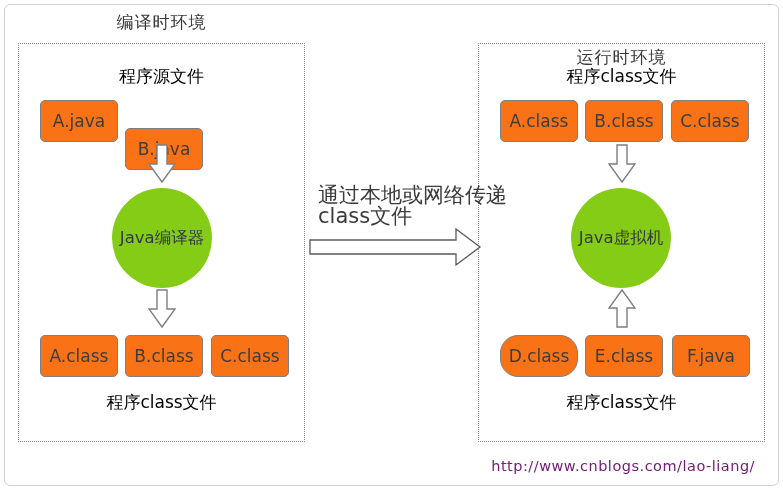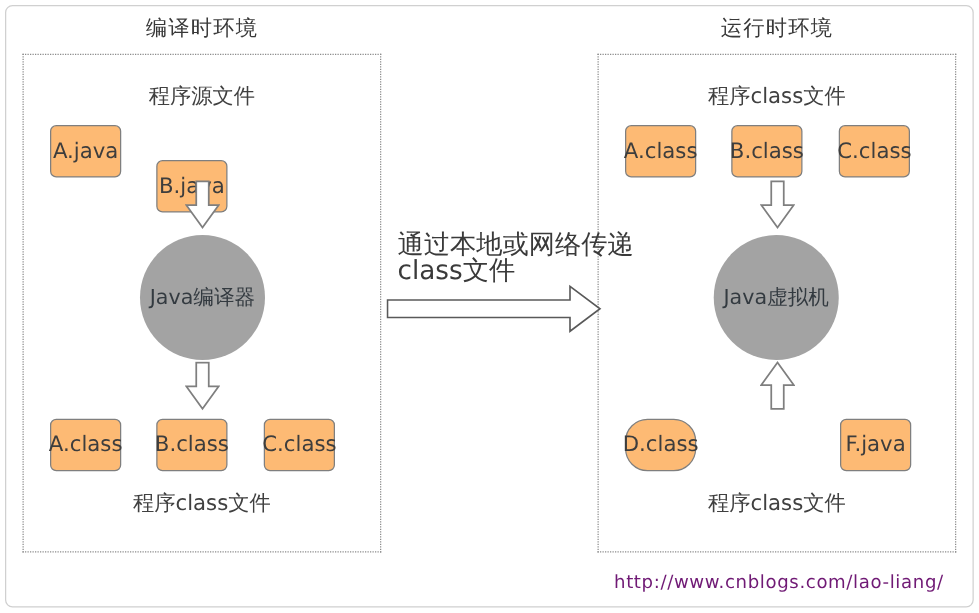--- a/index.html
+++ b/index.html
@@ -25,58 +25,58 @@
   .env-title {
     position: absolute;
     top: 11px;
     width: 287px;
     text-align: center;
     font-size: 17px;
     color: #383838;
     letter-spacing: 1px;
   }
   .env-title.left  { left: 18px; }
-  .env-title.right { left: 478px; }
+  .env-title.right { left: 478px; margin-top: 35px; }
   .dashed-panel {
     position: absolute;
     top: 43px;
     width: 287px;
     height: 399px;
     border: 1px dotted #8c8c8c;
     background: transparent;
   }
   .dashed-panel.left  { left: 18px; }
   .dashed-panel.right { left: 478px; }
   .section-label {
     position: absolute;
     width: 287px;
     text-align: center;
     font-size: 17px;
-    color: #404040;
+    color: #000000;
   }
   .file-box {
     position: absolute;
-    width: 57px;
+    width: 78px;
     height: 42px;
-    background: #fdba74;
+    background: #f97316;
     border: 1.5px solid #7f7f7f;
     border-radius: 5px;
     display: flex;
     align-items: center;
     justify-content: center;
     font-size: 17px;
     color: #3d3d3d;
     white-space: nowrap;
   }
   .proc-circle {
     position: absolute;
     width: 100px;
     height: 100px;
     border-radius: 50%;
-    background: #a3a3a3;
+    background: #84cc16;
     display: flex;
     align-items: center;
     justify-content: center;
     font-size: 16.5px;
     color: #333a40;
     white-space: nowrap;
   }
   .v-arrow { position: absolute; width: 28px; height: 40px; }
   .h-arrow { position: absolute; width: 173px; height: 40px; }
   .transfer-text {
@@ -150,19 +150,20 @@
     <path d="M9,1 L19,1 L19,20 L27,20 L14,38 L1,20 L9,20 Z" fill="#ffffff" stroke="#7f7f7f" stroke-width="1.4" stroke-linejoin="miter"></path>
   </svg>
 
   <div class="proc-circle" style="left:571px; top:188px;">Java虚拟机</div>
 
   <svg class="v-arrow" style="left:608px; top:288px;" viewBox="0 0 28 40">
     <path d="M9,39 L19,39 L19,20 L27,20 L14,2 L1,20 L9,20 Z" fill="#ffffff" stroke="#7f7f7f" stroke-width="1.4" stroke-linejoin="miter"></path>
   </svg>
 
   <div class="file-box" style="left:500px; top:335px;border-radius:18px;">D.class</div>
+  <div class="file-box" style="left:585px; top:335px;">E.class</div>
   <div class="file-box" style="left:672px; top:335px;">F.java</div>
 
   <div class="section-label" style="left:478px; top:391px;">程序class文件</div>
 
   <div class="footer-url">http://www.cnblogs.com/lao-liang/</div>
 
 </div>
 
 </body></html>

